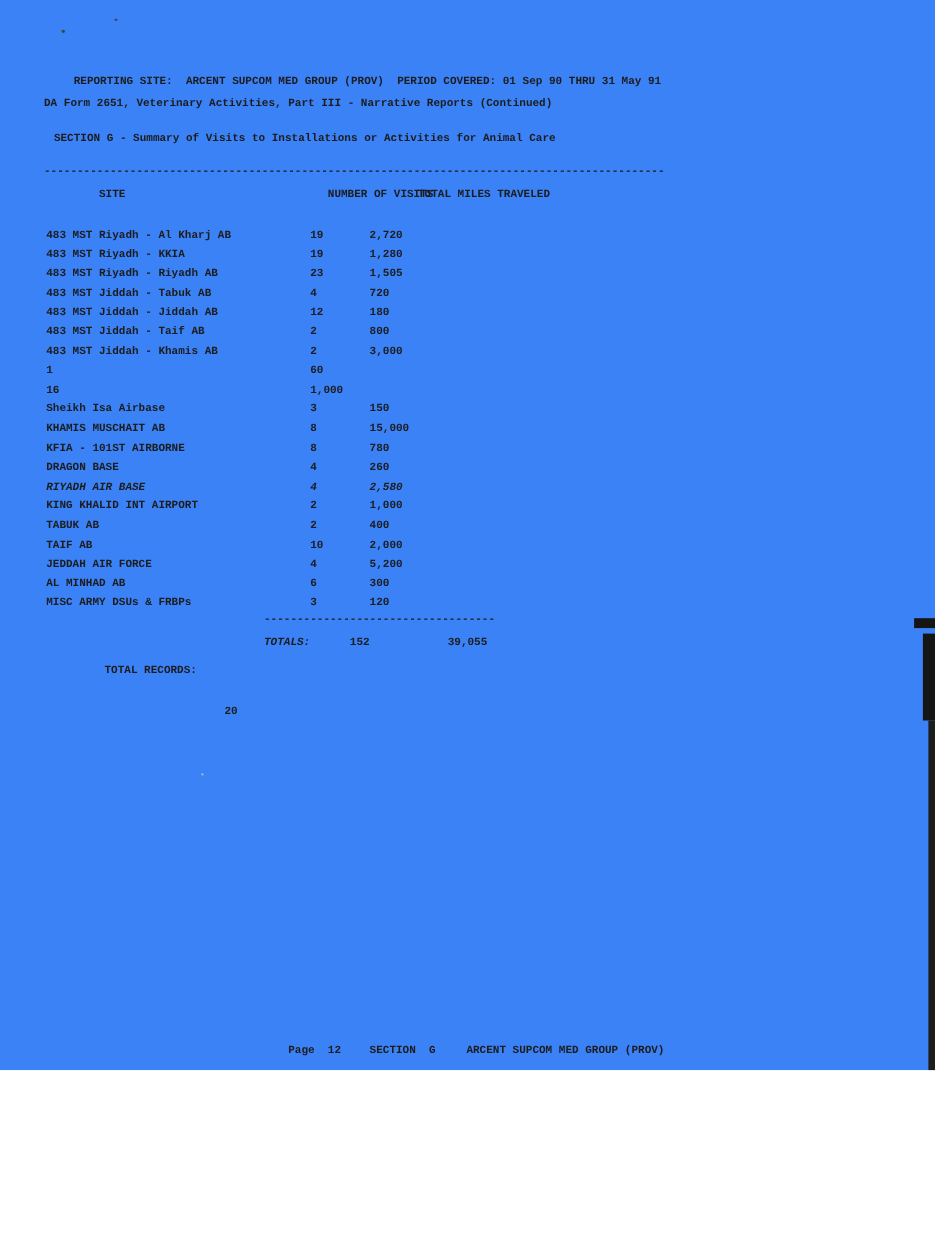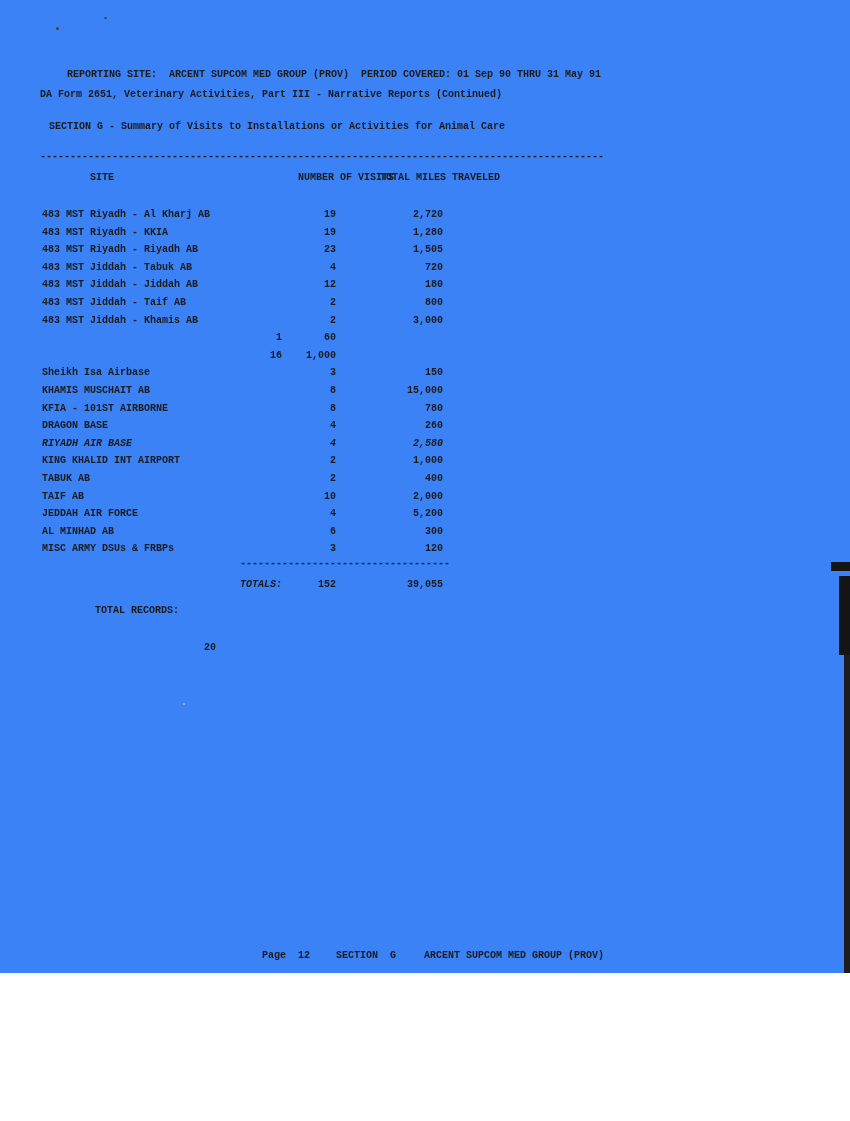--- a/index.html
+++ b/index.html
@@ -25,21 +25,21 @@
     top: 206px;
     width: 401px;
   }
   .trow {
     display: grid;
     grid-template-columns: 240px 54px 107px;
     height: 17.6px;
     line-height: 17.6px;
     white-space: pre;
   }
-  .cell-visits, .cell-miles { text-align: right; }
+  .cell-visits, .cell-miles { text-align: left; }
   .italic { font-style: italic; }
   .speck { position: absolute; background: #444; border-radius: 50%; }
   .artifact { position: absolute; background: #151515; }
 </style>
 </head>
 <body>
 
 <div class="page">
 
   <div class="speck" style="left:56px; top:27px; width:3px; height:3px;"></div>

